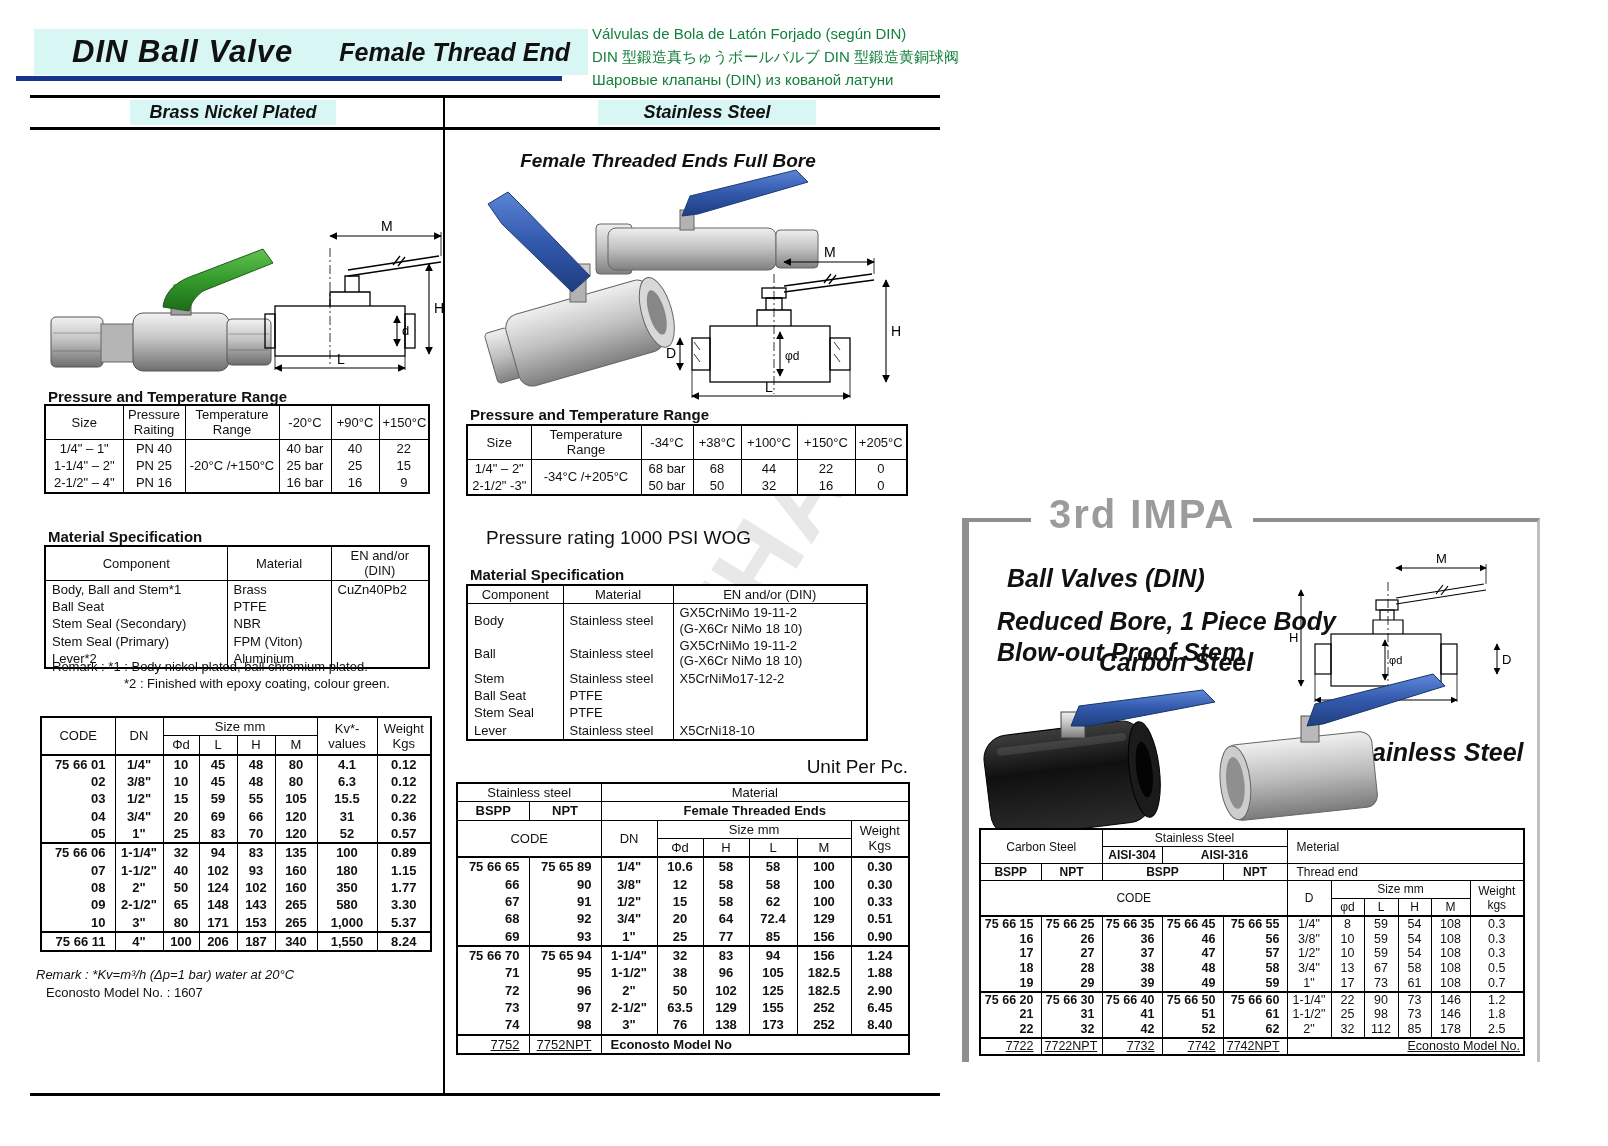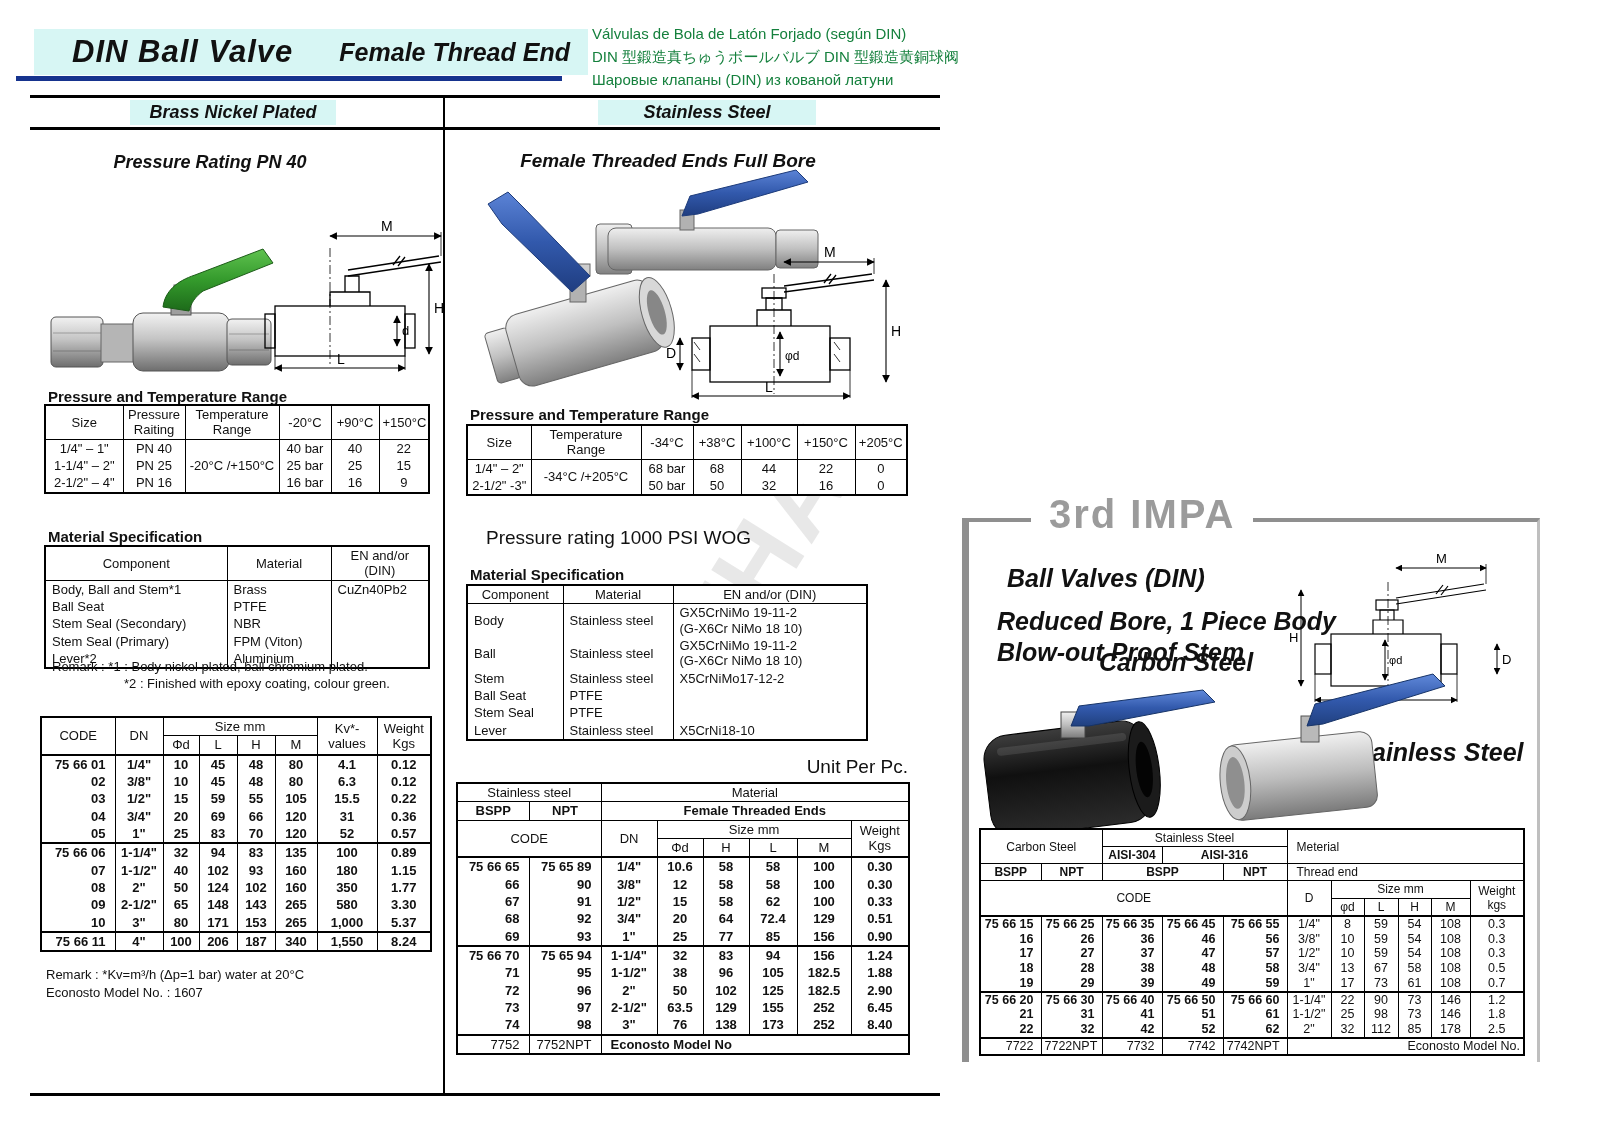--- a/index.html
+++ b/index.html
@@ -18,21 +18,21 @@
   .col-label{background:#d7f6f4;font-size:18px;font-weight:bold;font-style:italic;
              text-align:center;padding:2px 14px;}
   
   .tbl{border-collapse:collapse;table-layout:fixed;background:#fff;border:2px solid #000;}
   .tbl th,.tbl td{border:1px solid #000;font-size:13px;padding:1px 3px;text-align:center;
                   white-space:pre-line;line-height:1.18;font-weight:normal;overflow:hidden;}
   .tbl tbody.nohl td{border-top:none;border-bottom:none;}
   .tbl tr.group td{border-top:2px solid #000;}
   .tbl tr.model td{border-top:2px solid #000;}
   .bold{font-weight:bold !important;margin-top:8px;}
-  td.ctr{text-align:right;font-weight:normal !important;}
+  td.ctr{text-align:right;font-weight:normal !important;text-decoration:underline;}
   td.lt,th.lt{text-align:left !important;padding-left:9px !important;font-weight:normal;}
   
   #lmat td,#mmat td{text-align:left;padding-left:6px;}
   #ldim tbody td{font-weight:bold;}
   #ldim tbody td:first-child{text-align:right;padding-right:9px;}
   #mdim tbody td{font-weight:bold;}
   #mdim tbody td:nth-child(1),#mdim tbody td:nth-child(2){text-align:right;padding-right:9px;}
   #rtab th{font-size:12px;}
   #rtab td{font-size:12.5px;padding:0 3px;}
   #rtab tbody td:nth-child(-n+5){text-align:right;padding-right:7px;font-weight:bold;}
@@ -71,21 +71,20 @@
   <div class="abs rule" style="left:30px;top:95px;width:910px;height:3px;"></div>
   <div class="abs col-label" style="left:130px;top:100px;width:178px;">Brass Nickel Plated</div>
   <div class="abs col-label" style="left:598px;top:100px;width:190px;">Stainless Steel</div>
   <div class="abs rule" style="left:30px;top:127px;width:910px;height:3px;"></div>
   <div class="abs v-divider"></div>
   <div class="abs rule" style="left:30px;top:1093px;width:910px;height:3px;"></div>
 
   <div class="abs" id="wm">THAI</div>
 
   <div class="abs prod-title" style="left:55px;top:150px;width:310px;font-size:18px;line-height:24px;">
-    <div>Pressure Rating PN 40</div>
   </div>
 
   <svg class="abs" style="left:45px;top:205px;" width="230" height="170" viewBox="0 0 230 170">
     <defs>
       <linearGradient id="gmet1" x1="0" y1="0" x2="0" y2="1">
         <stop offset="0" stop-color="#f2f2f2"></stop>
           <stop offset="0.45" stop-color="#c4c4c4"></stop>
           <stop offset="1" stop-color="#6e6e6e"></stop>
       </linearGradient>
       <linearGradient id="ggrn" x1="0" y1="0" x2="0" y2="1">
@@ -368,21 +367,21 @@
           <td>4"</td>
           <td>100</td>
           <td>206</td>
           <td>187</td>
           <td>340</td>
           <td>1,550</td>
           <td>8.24</td>
         </tr>
       </tbody>
   </table>
-  <div class="abs remark" style="left:46px;top:966px;">Remark : *Kv=m³/h (Δp=1 bar) water at 20°C</div>
+  <div class="abs remark" style="left:36px;top:966px;font-style:italic;">Remark : *Kv=m³/h (Δp=1 bar) water at 20°C</div>
   <div class="abs remark" style="left:46px;top:984px;">Econosto Model No. : 1607</div>
 
   <div class="abs prod-title" style="left:468px;top:150px;width:400px;font-size:19px;">Female Threaded Ends Full Bore</div>
 
   <svg class="abs" style="left:476px;top:180px;" width="205" height="220" viewBox="0 0 205 220">
     <defs>
       <linearGradient id="gmet2" x1="0" y1="0" x2="0" y2="1">
         <stop offset="0" stop-color="#efefef"></stop>
           <stop offset="0.5" stop-color="#c0c0c0"></stop>
           <stop offset="1" stop-color="#808080"></stop>

